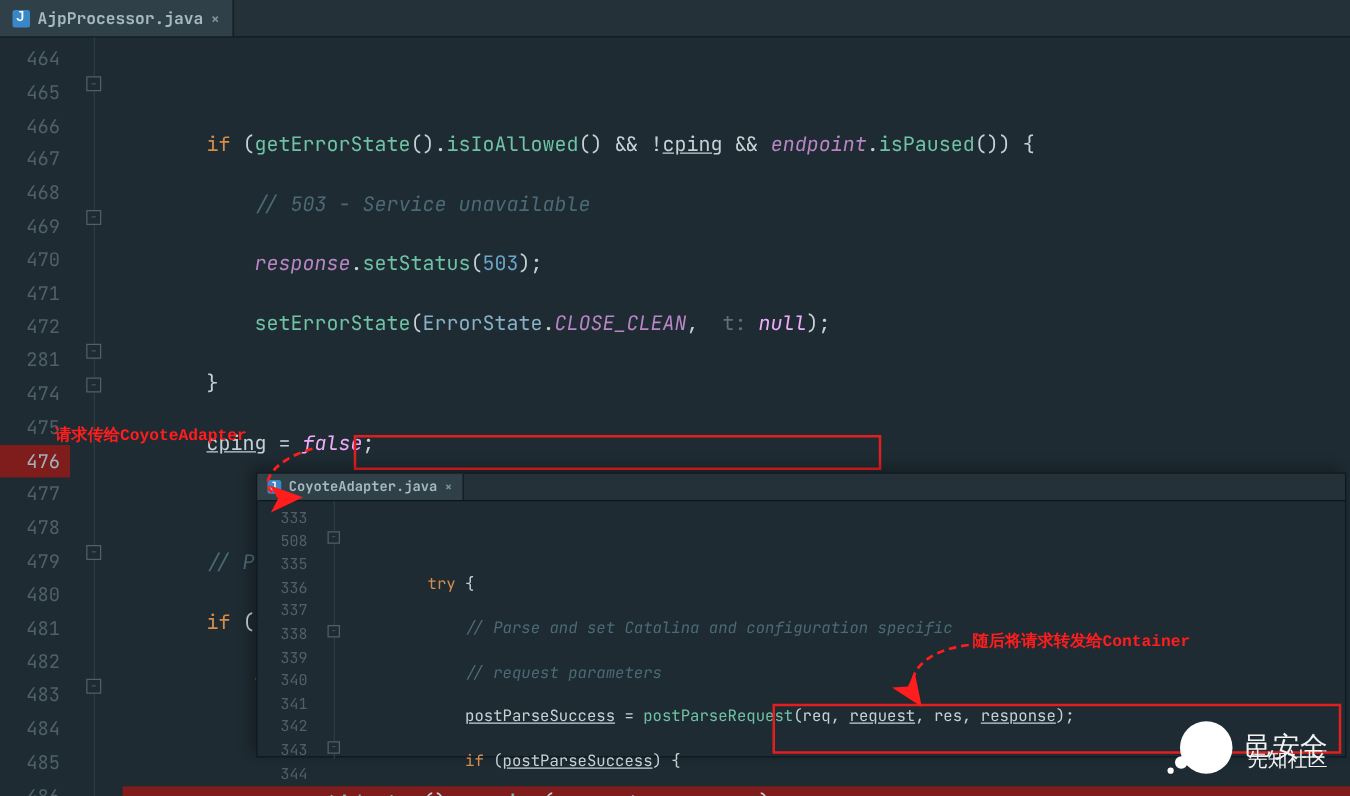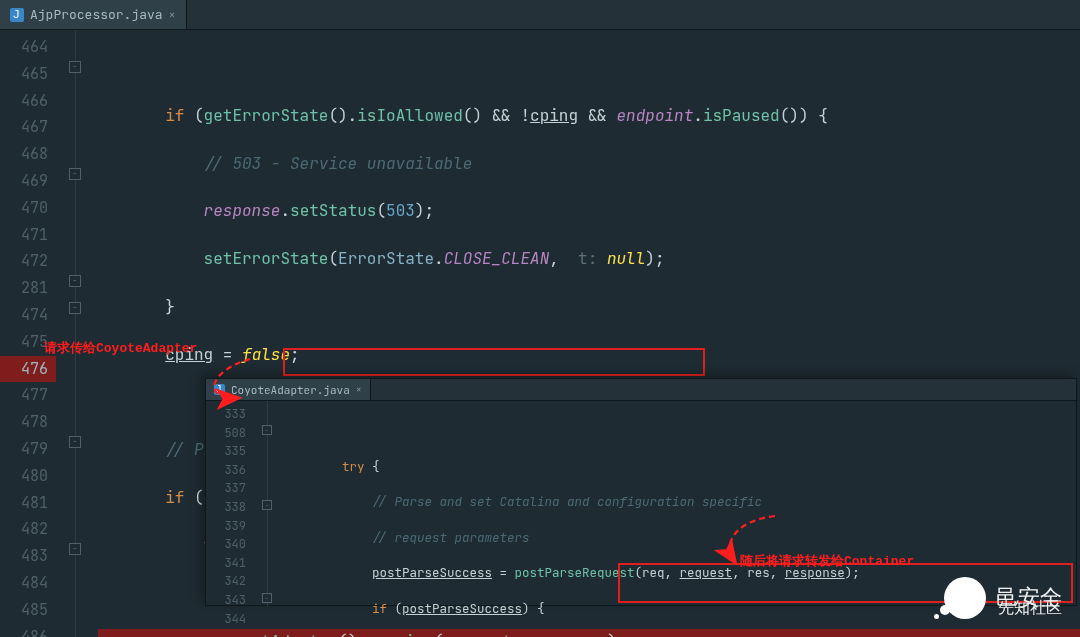--- a/index.html
+++ b/index.html
@@ -17,20 +17,21 @@
     display: flex; align-items: stretch;
     border-bottom: 1px solid #0e171c;
   }
   .tab {
     display: flex; align-items: center; gap: 6px;
     padding: 0 10px;
     background: #304048;
     color: #a6b9c1;
     font-size: 13px;
     border-right: 1px solid #0e171c;
+    font-weight: bold;
   }
   .tab .ico {
     width: 14px; height: 14px;
     background: #3a87c8; border-radius: 2px;
     position: relative;
   }
   .tab .ico::after { content:"J"; position:absolute; left:3px; top:-1px; font-size:11px; color:#fff; }
   .tab .close { color:#7f9097; font-size:12px; }
   .editor {
     position: relative;
@@ -63,21 +64,21 @@
   .code {
     flex:1; padding-top:4px; white-space:pre;
     position: relative;
   }
   .ln { height: 26.8px; line-height:26.8px; }
   .nums .ln { padding-right: 8px; }
   .highlight { background:#7f1d1d; }
   .nums .ln.highlight { color:#9fb3bb; }
 
   .k   { color:#d78c4a; }            
-  .kf  { color:#fde047; font-style:italic; }            
+  .kf  { color:#f0abfc; font-style:italic; }            
   .fn  { color:#6fc2a5; }            
   .ty  { color:#87b1c6; }            
   .c   { color:#4b6a76; font-style:italic; } 
   .fld { color:#b985c4; font-style:italic; } 
   .var { color:#c5d1d5; }
   .num { color:#6aa6c8; }
   .op  { color:#c5d1d5; }
   .ul  { text-decoration: underline; }
   .hint{ color:#5d7078; }
 
@@ -232,21 +233,21 @@
 
 
 
 
 
     </div>
   </div>
 </div>
 
 <div class="redbox" style="left:618px; top:563px; width:455px; height:40px;"></div>
-<div class="annot" style="left:740px; top:504px;margin-top:48px;">随后将请求转发给Container</div>
+<div class="annot" style="left:778px; top:504px;">随后将请求转发给Container</div>
 
 <svg class="overlay">
   <defs>
     <marker id="ah" markerWidth="12" markerHeight="10" refX="10" refY="5" orient="auto">
       <path d="M0,0 L12,5 L0,10 L3,5 Z" fill="#ff1d1d"></path>
     </marker>
   </defs>
 
   <path d="M 250 359 C 210 370, 200 400, 238 398" stroke="#ff1d1d" stroke-width="2.2" stroke-dasharray="6 4" fill="none" marker-end="url(#ah)"></path>
 

